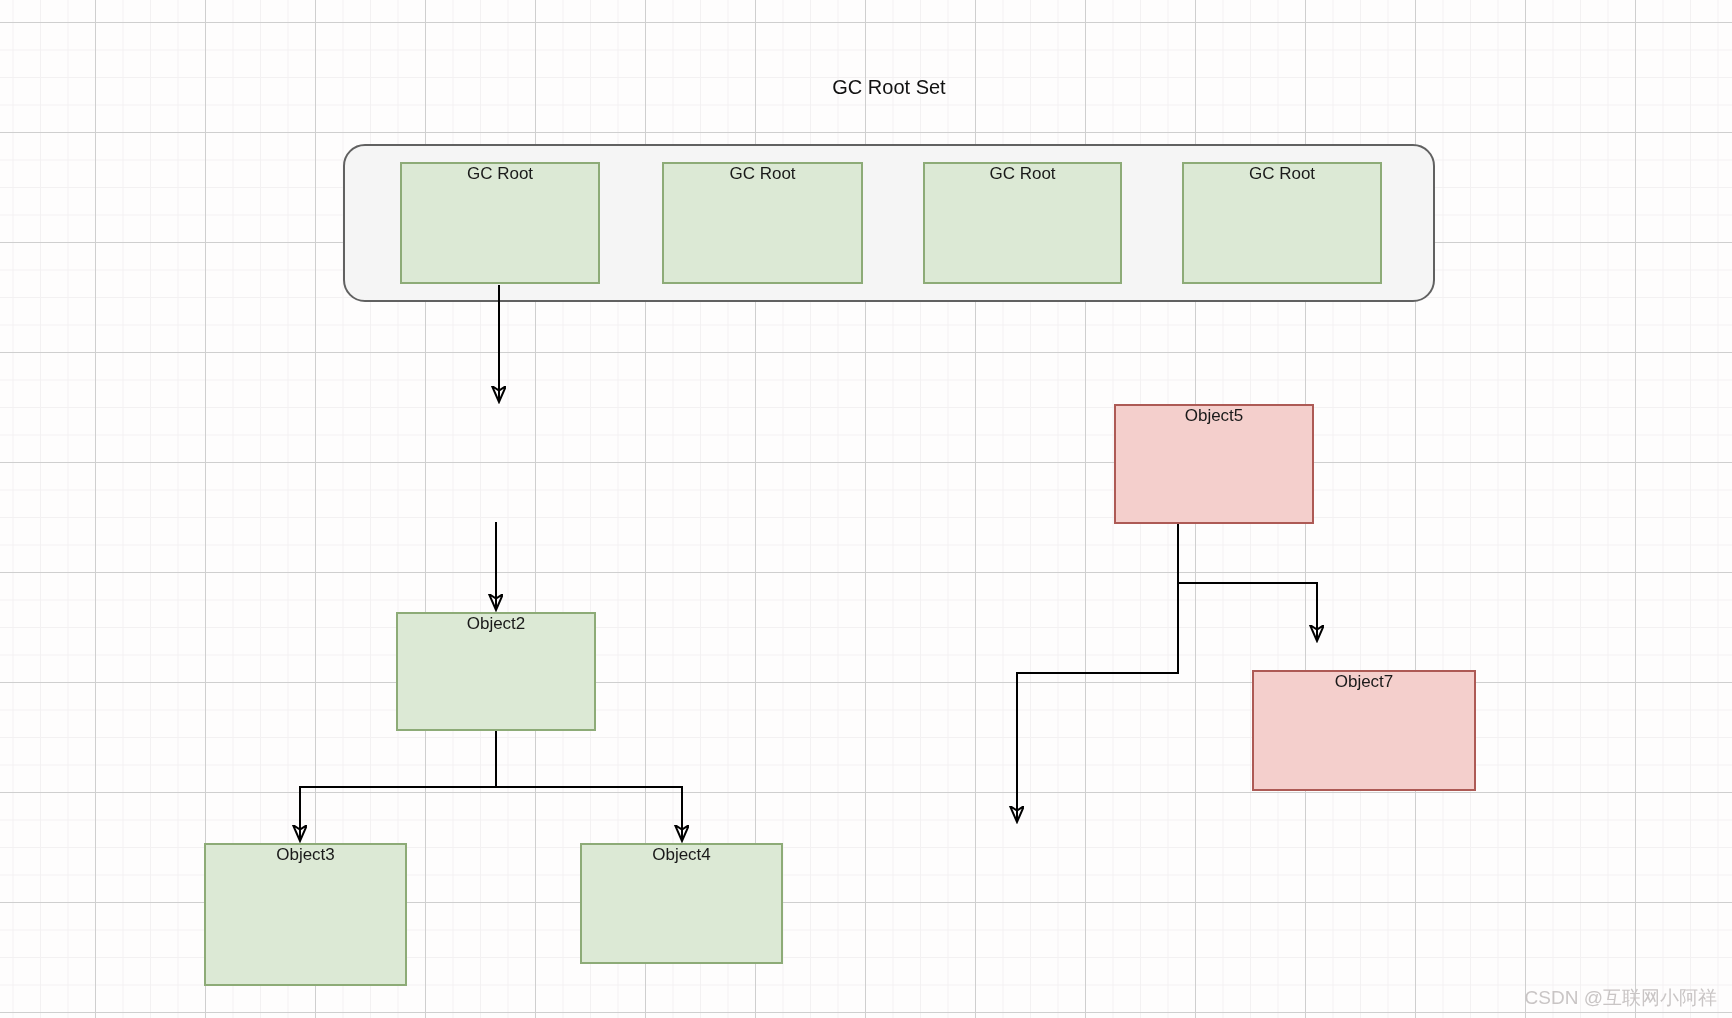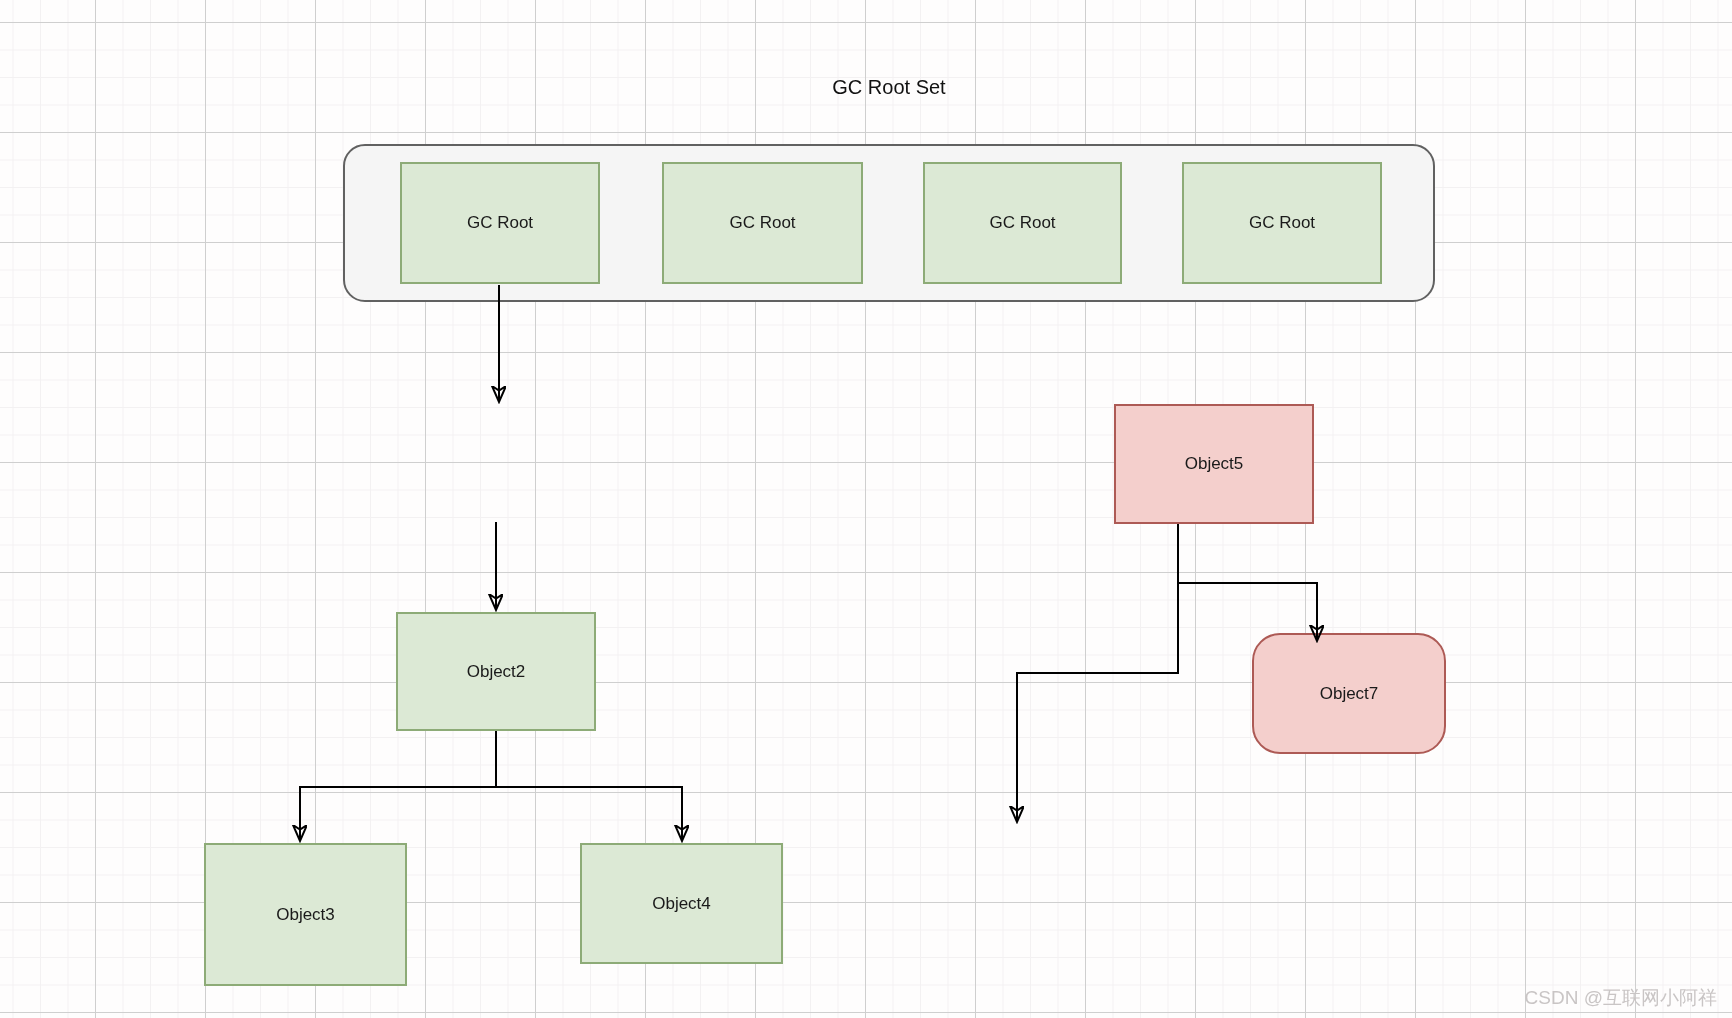--- a/index.html
+++ b/index.html
@@ -30,41 +30,41 @@
     left: 343px; top: 144px; width: 1092px; height: 158px;
     box-sizing: border-box;
     background: #f5f5f5;
     border: 2px solid #616161;
     border-radius: 22px;
   }
   .node {
     position: absolute;
     box-sizing: border-box;
     display: flex;
-    align-items: center;
+    align-items: flex-start;
     justify-content: center;
     font-size: 17px;
     color: #1a1a1a;
     text-align: center;
   }
   .node.green { background: #dce9d5; border: 2px solid #8dab77; }
   .node.pink  { background: #f4cfcc; border: 2px solid #ad5a55; margin-left: 36px; }
 
   .gc-root-1 { left: 400px;  top: 162px; width: 200px; height: 122px; }
   .gc-root-2 { left: 662px;  top: 162px; width: 201px; height: 122px; }
   .gc-root-3 { left: 923px;  top: 162px; width: 199px; height: 122px; }
   .gc-root-4 { left: 1182px; top: 162px; width: 200px; height: 122px; }
 
   .object1 { left: 396px;  top: 404px; width: 200px; height: 118px; }
   .object2 { left: 396px;  top: 612px; width: 200px; height: 119px; }
   .object3 { left: 204px;  top: 843px; width: 203px; height: 143px; }
   .object4 { left: 580px;  top: 843px; width: 203px; height: 121px; }
   .object5 { left: 1078px; top: 404px; width: 200px; height: 120px; }
   .object6 { left: 917px;  top: 824px; width: 200px; height: 120px; }
-  .object7 { left: 1216px; top: 633px; width: 194px; height: 121px; border-radius: 28px; }
+  .object7 { left: 1216px; top: 670px; width: 224px; height: 121px; }
 
   .edges {
     position: absolute;
     left: 0; top: 0;
     width: 1732px; height: 1018px;
     pointer-events: none;
   }
   .edges path { stroke: #000000; stroke-width: 2; fill: none; }
 
   .watermark {

